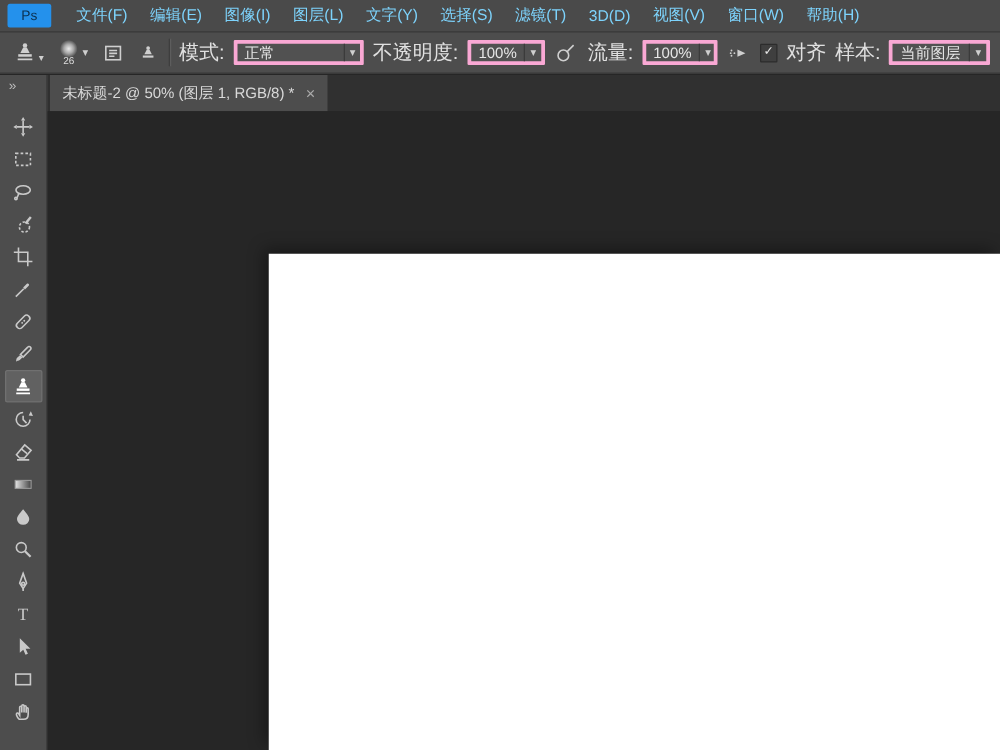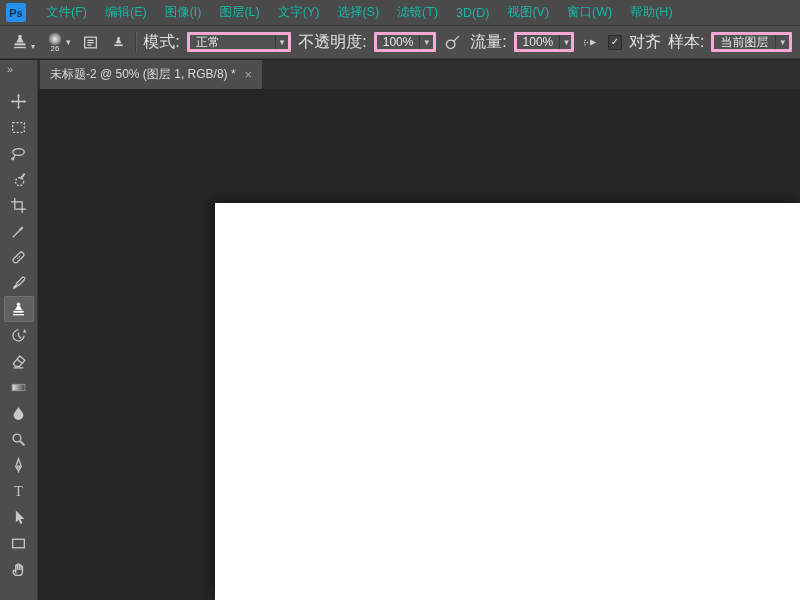--- a/index.html
+++ b/index.html
@@ -4,25 +4,25 @@
 <style>
   html,body{margin:0;padding:0;}
   body{
     position:relative;width:800px;height:600px;overflow:hidden;
     background:#262626;font-family:"Liberation Sans",sans-serif;
     -webkit-font-smoothing:antialiased;cursor:default;user-select:none;
   }
   
   .menubar{position:absolute;left:0;top:0;right:0;height:25px;background:#4a4a4a;
     border-bottom:1px solid #393939;display:flex;align-items:center;}
-  .logo{width:20px;height:19px;margin:0 11px 0 6px;background:#2491ec;color:#0b3050;
-    font-weight:bold;font-size:11px;display:flex;align-items:center;justify-content:center;
+  .logo{width:35px;height:19px;margin:0 11px 0 6px;background:#2491ec;color:#0b3050;
+    font-weight:normal;font-size:11px;display:flex;align-items:center;justify-content:center;
     border-radius:2px;}
   .menu-item{height:100%;display:flex;align-items:center;padding:0 9px;
-    font-size:12.5px;color:#14b8a6;}
+    font-size:12.5px;color:#7dd3fc;}
   
   .optionsbar{position:absolute;left:0;top:26px;right:0;height:33px;background:#4d4d4d;
     border-bottom:1px solid #393939;display:flex;align-items:center;gap:7px;
     padding:0 8px;box-sizing:border-box;}
   .tool-preset{display:flex;align-items:flex-end;gap:2px;padding:2px 3px;border-radius:2px;}
   .mini-chev{font-size:8px;color:#cfcfcf;line-height:8px;}
   .brush-picker{display:flex;align-items:center;gap:4px;padding:1px 3px;border-radius:2px;}
   .brush-col{display:flex;flex-direction:column;align-items:center;line-height:1;}
   .brush-dot{width:14px;height:14px;border-radius:50%;
     background:radial-gradient(circle,#ececec 0%,#a8a8a8 38%,rgba(77,77,77,0) 72%);}

